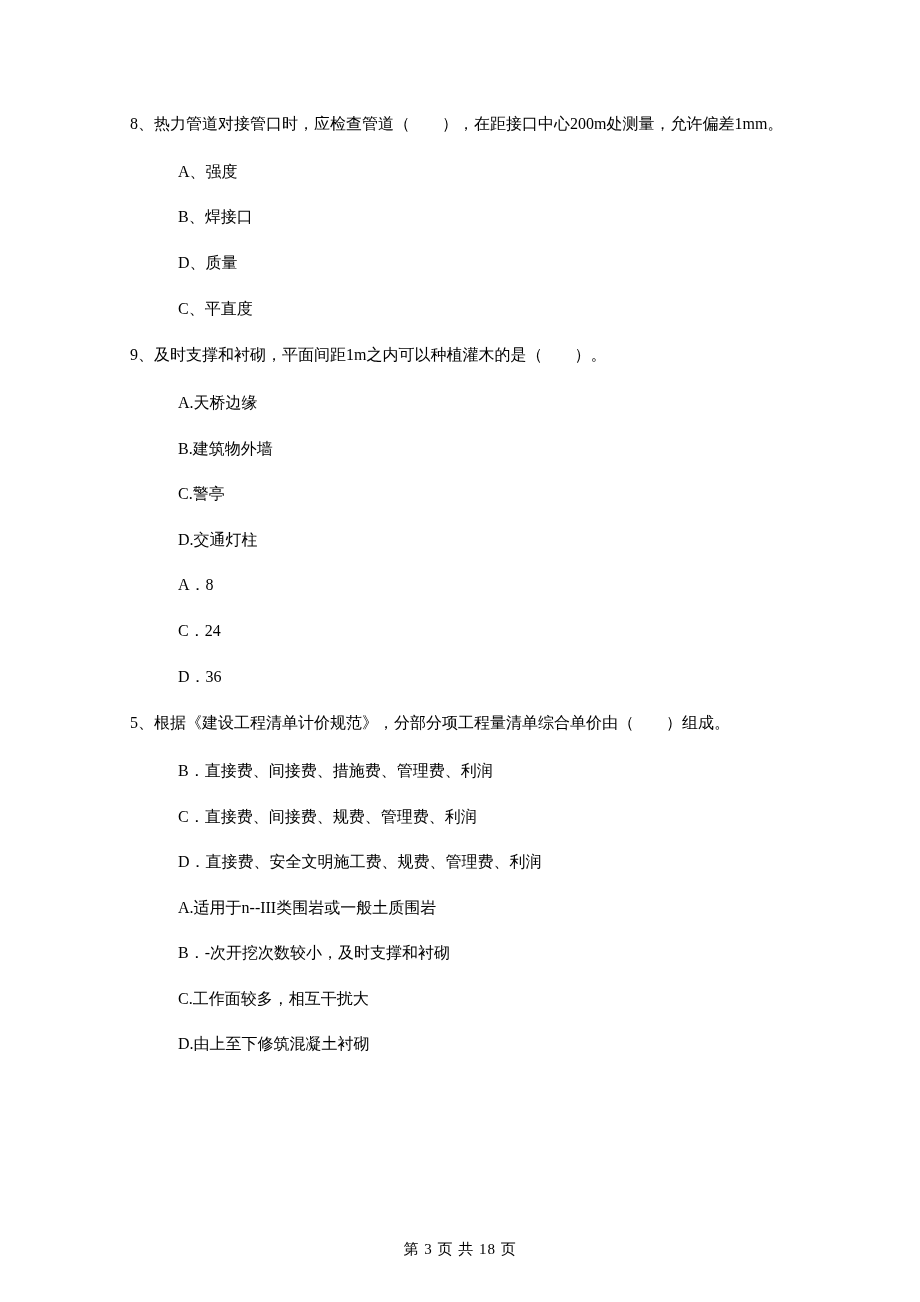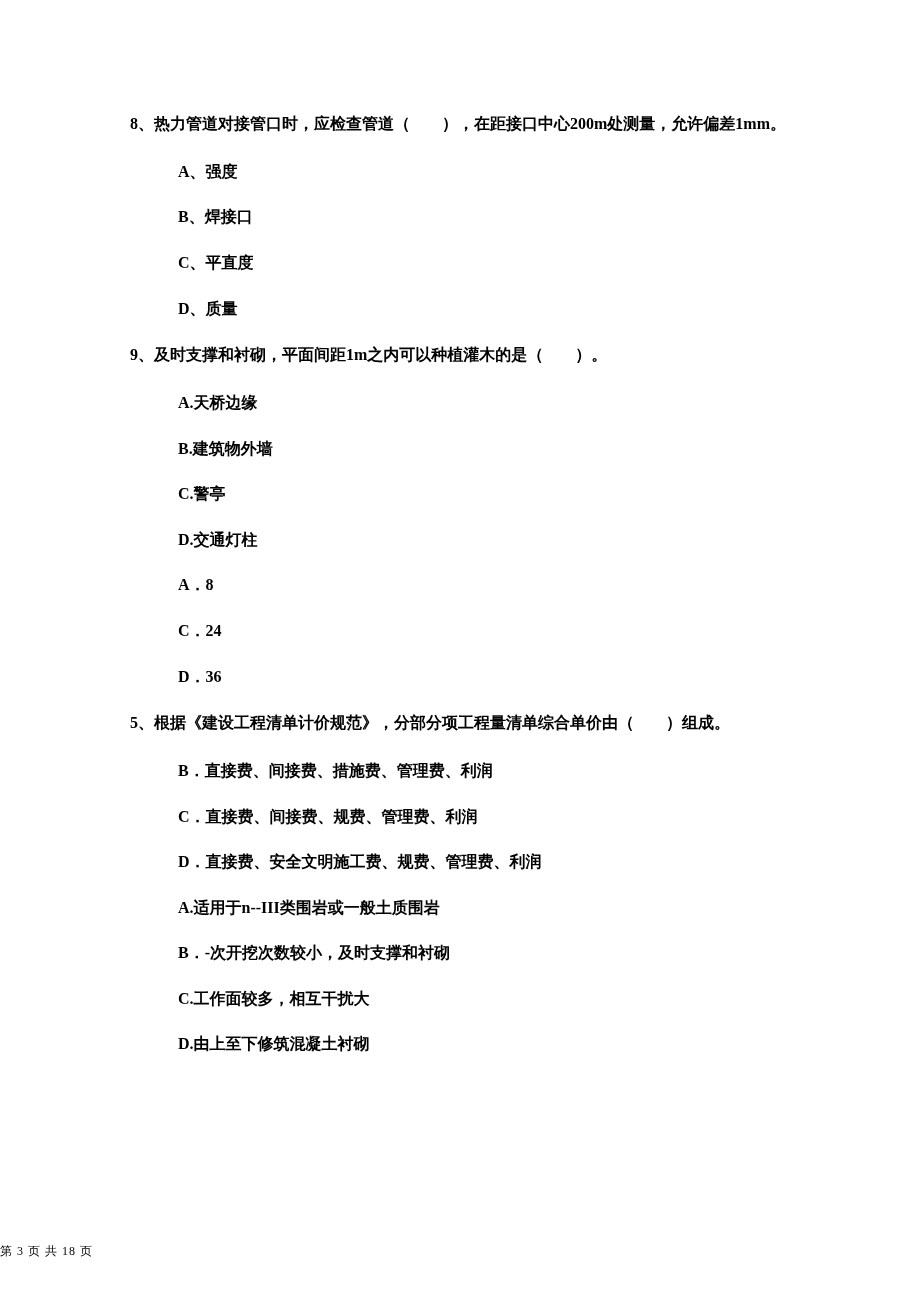--- a/index.html
+++ b/index.html
@@ -13,56 +13,56 @@
       width: 920px;
       height: 1302px;
       position: relative;
       padding: 110px 130px 50px 130px;
       font-size: 16px;
       color: #000;
       line-height: 1.5;
     }
     .question-block {
       margin-bottom: 18px;
-      font-weight: bold;
     }
     .question-text {
       margin-bottom: 20px;
       line-height: 1.8;
     }
     .options {
       padding-left: 48px;
     }
     .option {
       margin-bottom: 20px;
       line-height: 1.6;
     }
     .footer {
       position: absolute;
       bottom: 42px;
       left: 0;
       right: 0;
-      font-size: 12px;
+      text-align: center;
+      font-size: 15px;
       letter-spacing: 1px;
     }
   </style>
 </head>
 <body>
 
 <div class="content">
 
   <div class="question-block">
     <div class="question-text">
       <span>8、</span><span>热力管道对接管口时，应检查管道（　　），在距接口中心200m处测量，允许偏差1mm。</span>
     </div>
     <div class="options">
       <div class="option">A、强度</div>
       <div class="option">B、焊接口</div>
+      <div class="option">D、质量</div>
       <div class="option">C、平直度</div>
-      <div class="option">D、质量</div>
     </div>
   </div>
 
   <div class="question-block">
     <div class="question-text">
       <span>9、</span><span>及时支撑和衬砌，平面间距1m之内可以种植灌木的是（　　）。</span>
     </div>
     <div class="options">
       <div class="option">A.天桥边缘</div>
       <div class="option">B.建筑物外墙</div>

